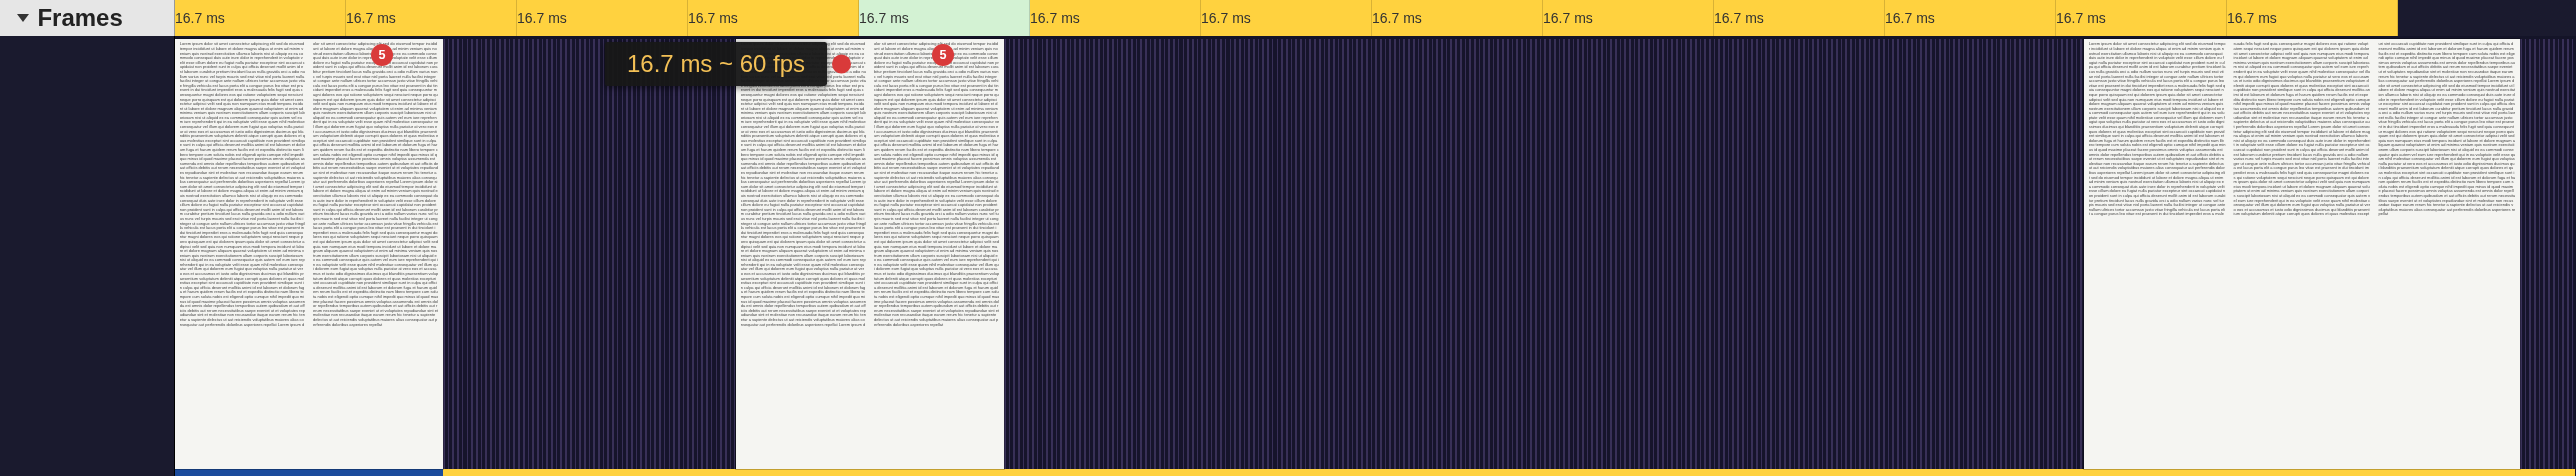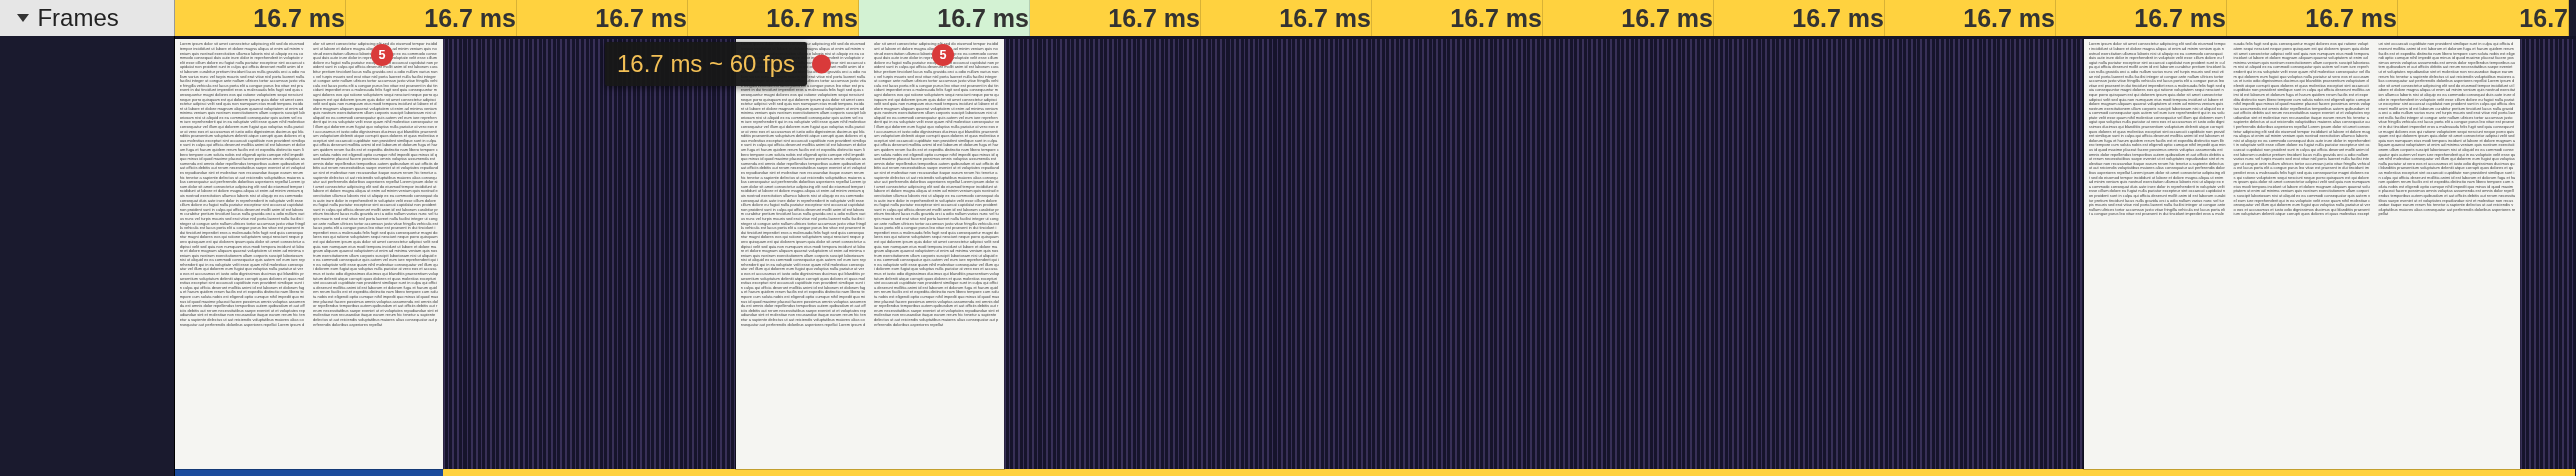--- a/index.html
+++ b/index.html
@@ -6,34 +6,34 @@
   html, body { width: 2576px; height: 477px; overflow: hidden; font-family: Arial, Helvetica, sans-serif; background: #1a1a2e; }
   .root { width: 100%; height: 100%; display: flex; flex-direction: column; }
 
   
   .ruler { height: 36px; display: flex; align-items: stretch; position: relative; }
   .frames-cell {
     width: 175px; flex: 0 0 175px;
     background: #e6e6e6;
     display: flex; align-items: center;
     padding-left: 17.4px;
-    font-size: 24px; font-weight: 400; color: #222;
+    font-size: 24px; font-weight: 700; color: #222;
     border-right: 0.8px solid #999;
   }
   .frames-cell .tri {
     width: 0; height: 0;
     border-left: 6.3px solid transparent;
     border-right: 6.3px solid transparent;
     border-top: 8px solid #333;
     margin-right: 8px;
   }
   .frame-cell {
     flex: 0 0 171px;
-    display: flex; align-items: center; justify-content: flex-end;
-    font-size: 25px; font-weight: 700; color: #333;
+    display: flex; align-items: center; justify-content: flex-start;
+    font-size: 14px; font-weight: 400; color: #333;
     border-right: 0.8px solid rgba(0,0,0,0.15);
     position: relative;
   }
   .frame-yellow { background: #ffd23f; }
   .frame-green  { background: #d3f2d3; }
 
   
   .filmstrip { flex: 1; display: flex; align-items: stretch; position: relative; background: #141428; }
   .strip-gutter { width: 175px; flex: 0 0 175px; background: #1a1a2e; border-right: 0.8px solid #000; }
   .strip-body { flex: 1; position: relative; overflow: hidden; }
@@ -74,21 +74,21 @@
   }
   .bottom-bar .seg-blue { position: absolute; top: 0; bottom: 0; background: #1a4b9c; }
   .bottom-bar .seg-yellow { position: absolute; top: 0; bottom: 0; background: #ffd23f; }
 
   
   .tooltip {
     position: absolute;
     background: rgba(24,24,24,0.96);
     color: #eee;
     font-size: 24px;
-    padding: 8px 12px;
+    padding: 8px 22px;
     border-radius: 2.4px;
     white-space: nowrap;
     display: flex; align-items: center; gap: 11px;
     z-index: 50;
     box-shadow: 0 1.6px 6.3px rgba(0,0,0,0.5);
   }
   .tooltip .ms-part { color: #f3c056; }
   .tooltip .marker {
     position: absolute; right: -24px; top: 50%; transform: translateY(-50%);
     width: 19px; height: 19px; border-radius: 50%; background: #d93a3a;
@@ -137,23 +137,20 @@
         </div>
         <div class="frame-cell frame-yellow">
           <span>16.7 ms</span>
         </div>
         <div class="frame-cell frame-yellow">
           <span>16.7 ms</span>
         </div>
         <div class="frame-cell frame-yellow">
           <span>16.7 ms</span>
         </div>
-        <div class="frame-cell frame-yellow">
-          <span>16.7</span>
-        </div>
       </div>
   </div>
 
   <div class="filmstrip">
     <div class="strip-gutter"></div>
     <div class="strip-body" id="strip-body">
 
       <div class="tooltip" style="left:430px; top:6.3px;">
         <span class="ms-part">16.7 ms ~ 60 fps</span>
         <span class="marker"></span>

